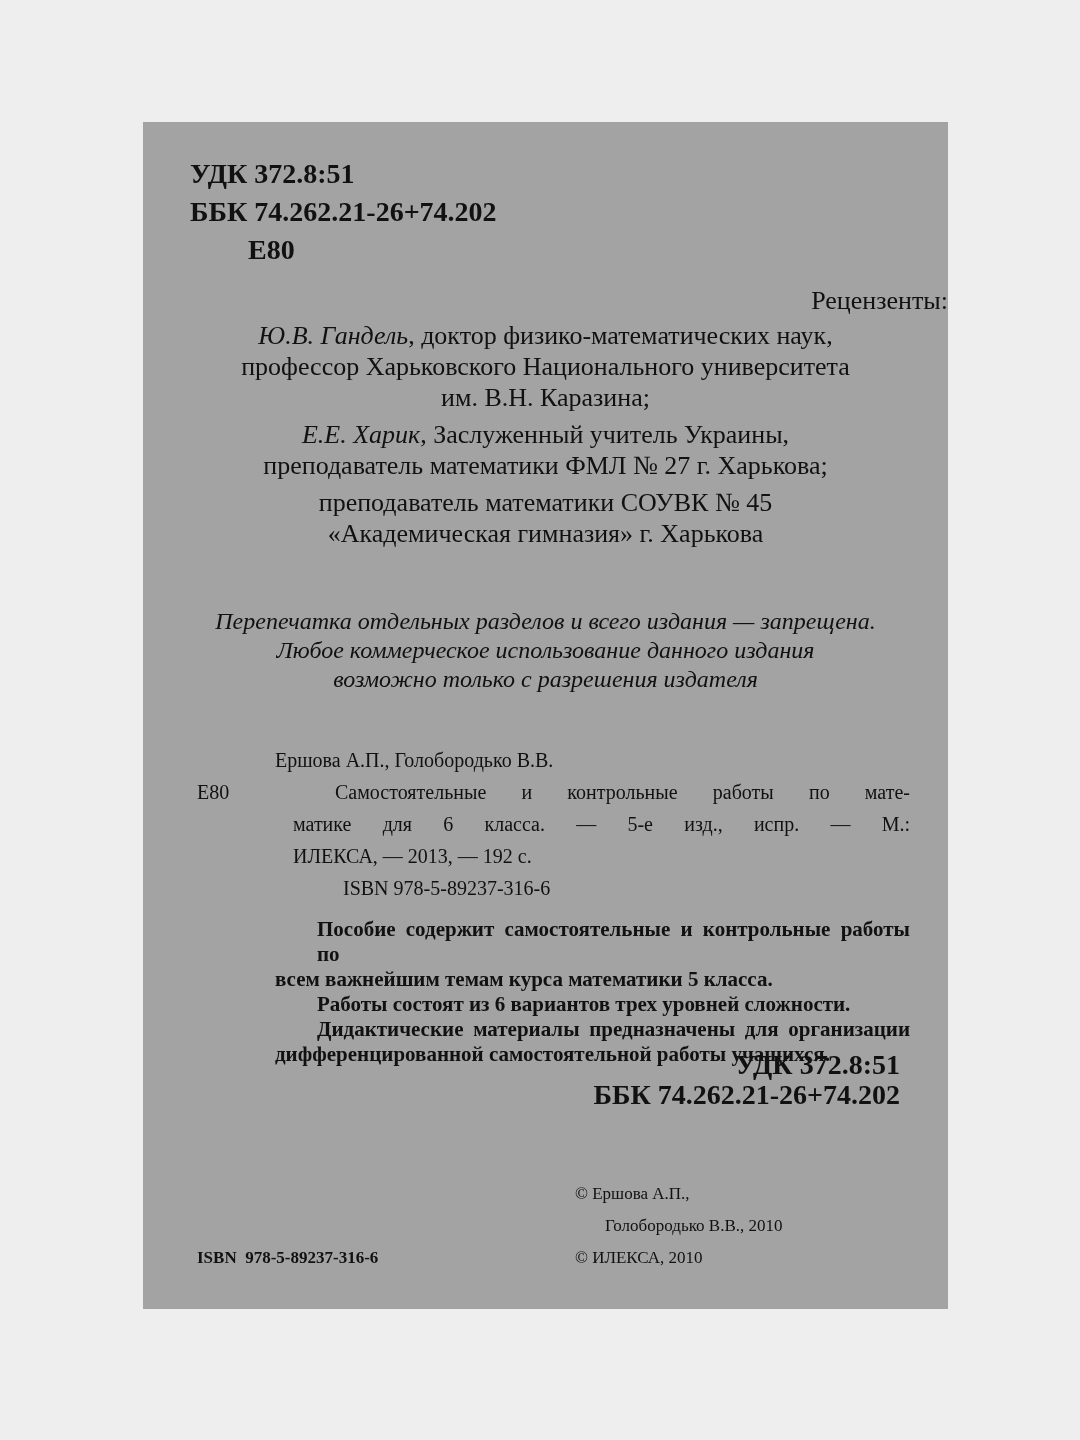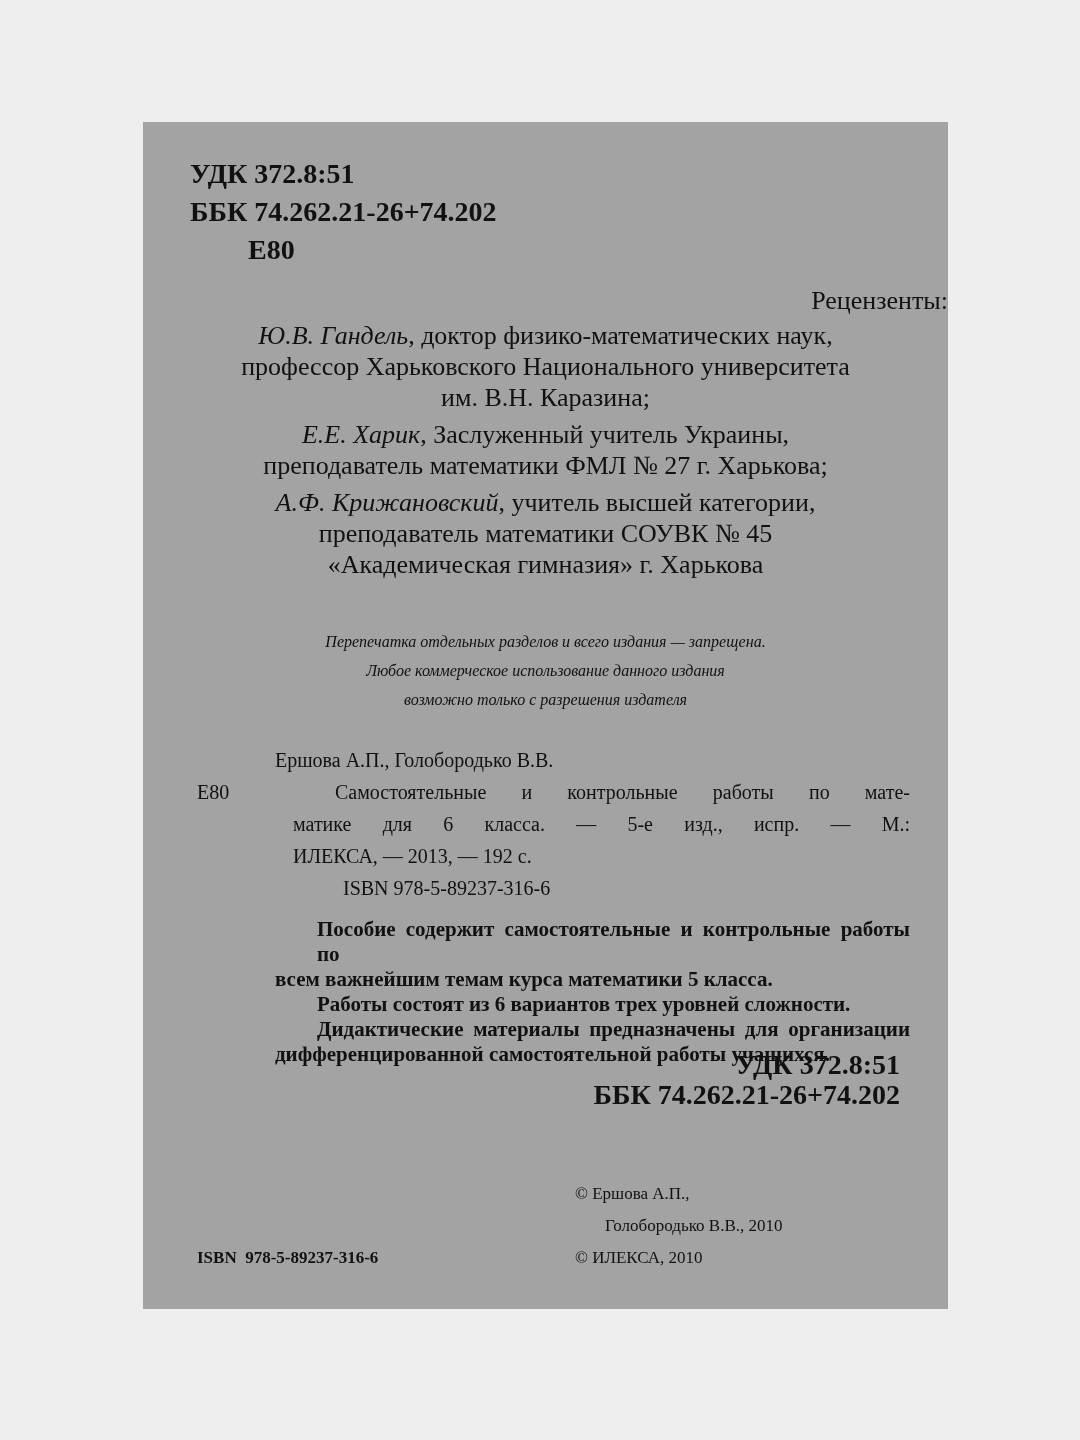--- a/index.html
+++ b/index.html
@@ -22,21 +22,21 @@
   .sec-codes-top{top:33px;font-weight:bold;font-size:28px;line-height:38px;}
   .code-indent{padding-left:58px;}
 
   
   .sec-reviewers{top:163px;text-align:center;font-size:26px;line-height:31px;}
   .rev-heading{margin-bottom:4px;text-align:right;}
   .rev-item{margin-bottom:6px;}
   .it{font-style:italic;}
 
   
-  .sec-reprint{top:485px;text-align:center;font-style:italic;font-size:16px;line-height:29px;margin-top:20px;}
+  .sec-reprint{top:485px;text-align:center;font-style:italic;font-size:24px;line-height:29px;}
 
   
   .sec-biblio{top:622px;font-weight:normal;font-size:20px;line-height:32px;}
   .bib-authors{margin-left:85px;}
   .bib-code{position:absolute;left:7px;top:32px;}
   .bib-body{margin-left:85px;width:635px;}
   .bib-line{line-height:32px;margin-left:18px;}
   .j{text-align:justify;text-align-last:justify;}
   .indent42{padding-left:42px;}
   .bib-isbn{padding-left:50px;}
@@ -74,21 +74,20 @@
       <div>профессор Харьковского Национального университета</div>
       <div>им. В.Н. Каразина;</div>
     </div>
 
     <div class="rev-item">
       <div><span class="it">Е.Е. Харик</span><span>, Заслуженный учитель Украины,</span></div>
       <div>преподаватель математики ФМЛ № 27 г. Харькова;</div>
     </div>
 
     <div class="rev-item">
-      <div><span class="it">А.Ф. Крижановский</span><span>, учитель высшей категории,</span></div>
       <div>преподаватель математики СОУВК № 45</div>
       <div>«Академическая гимназия» г. Харькова</div>
     </div>
   </div>
 
   <div class="sec full sec-reprint">
     <div>Перепечатка отдельных разделов и всего издания — запрещена.</div>
     <div>Любое коммерческое использование данного издания</div>
     <div>возможно только с разрешения издателя</div>
   </div>

